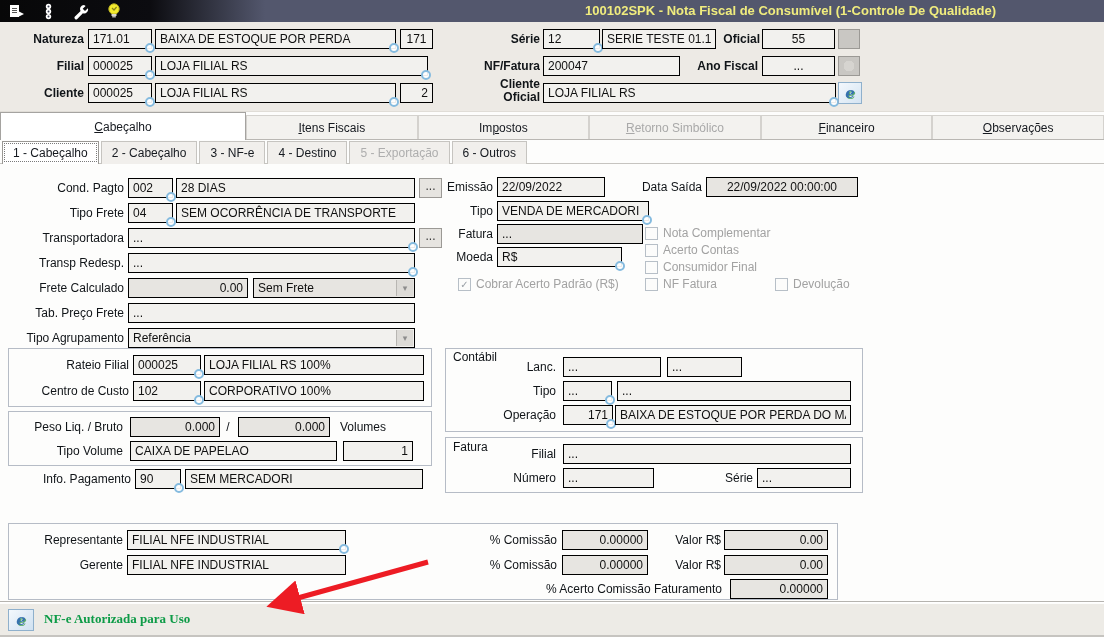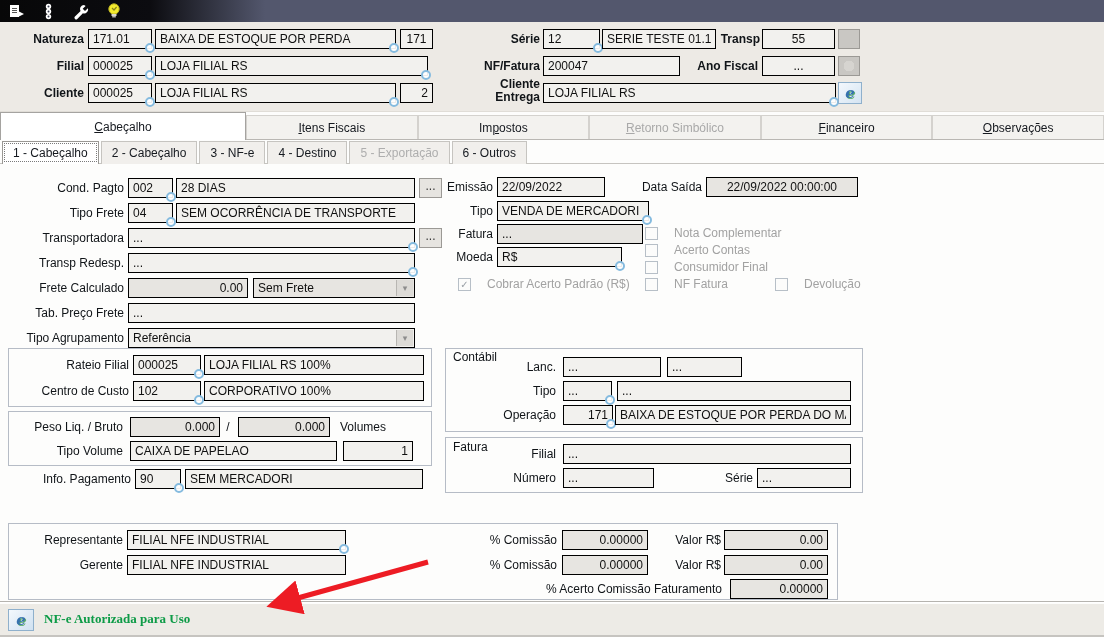--- a/index.html
+++ b/index.html
@@ -44,21 +44,21 @@
 
   .subtab-line { position:absolute; left:0; top:163px; width:1104px; height:1px; background:#c6c4c0; z-index:1; }
   .subtabs { position:absolute; left:2px; top:141px; display:flex; gap:2px; z-index:2; }
   .subtab { padding:4px 10px 3px 10px; height:23px; border:1px solid #c6c4c0; border-bottom:none; background:#f1efec; color:#15191f; white-space:nowrap; }
   .subtab.active { background:#fff; border-color:#9a9894; outline:1px dotted #7a7a7a; outline-offset:-3px; }
   .subtab.disabled { color:#aeaeae; }
 
   .content-bg { position:absolute; left:0; top:164px; width:1104px; height:437px; background:#fdfdfc; }
 
   
-  .cb { position:absolute; display:flex; align-items:center; gap:16px; height:14px; }
+  .cb { position:absolute; display:flex; align-items:center; gap:5px; height:14px; }
   .cb .box { width:13px; height:13px; border:1px solid #b7bfc7; background:#fcfcfb; font-size:10px; line-height:11px; text-align:center; color:#9aa0a6; flex:none; }
   .cb .t { font-size:12px; color:#a2a2a2; white-space:nowrap; }
 
   
   .grp { position:absolute; border:1px solid #b6bcc6; }
   .grp-title { position:absolute; font-size:12px; color:#101418; white-space:nowrap; }
 
   
   .sep-line { position:absolute; left:0; top:601px; width:1104px; height:2px; background:#b5b3af; border-bottom:1px solid #fff; }
   .statusbar { position:absolute; left:0; top:604px; width:1104px; height:33px; background:#edebe6; border-bottom:2px solid #c6c4c0; }
@@ -98,20 +98,21 @@
       </span>
     <span>
         <svg width="18" height="18" viewBox="0 0 18 18">
           <circle cx="9" cy="7" r="5.2" fill="#f3ea2e" stroke="#b9b021" stroke-width="1"></circle>
           <rect x="6.5" y="12" width="5" height="2" fill="#d9d7d2"></rect>
           <rect x="7.2" y="14" width="3.6" height="1.5" fill="#b9b7b2"></rect>
           <path d="M7 6 l2 2 l2.6-3" stroke="#8a831d" stroke-width="1.2" fill="none"></path>
         </svg>
       </span>
   </div>
+  <span class="tb-title">100102SPK - Nota Fiscal de Consumível (1-Controle De Qualidade)</span>
 </div>
 
 <div class="header-bg"></div>
 
 <span class="lbl b" style="left:2px;top:29px;width:82px">Natureza</span>
 <div class="fld" style="left:88px;top:29px;width:64px">
     <span class="v">171.01</span>
     <i class="mag"></i>
   </div>
 <div class="fld" style="left:155px;top:29px;width:241px">
@@ -123,21 +124,21 @@
   </div>
 
 <span class="lbl b" style="left:460px;top:29px;width:80px">Série</span>
 <div class="fld" style="left:543px;top:29px;width:57px">
     <span class="v">12</span>
     <i class="mag"></i>
   </div>
 <div class="fld" style="left:602px;top:29px;width:114px">
     <span class="v">SERIE TESTE 01.1</span>
   </div>
-<span class="lbl b" style="left:718px;top:29px;width:42px">Transp</span>
+<span class="lbl b" style="left:718px;top:29px;width:42px">Oficial</span>
 <div class="fld c" style="left:762px;top:29px;width:73px">
     <span class="v">55</span>
   </div>
 <div class="btn flat" style="left:838px;top:29px;width:22px;height:20px"></div>
 
 <span class="lbl b" style="left:2px;top:56px;width:82px">Filial</span>
 <div class="fld" style="left:88px;top:56px;width:64px">
     <span class="v">000025</span>
     <i class="mag"></i>
   </div>
@@ -162,21 +163,21 @@
     <i class="mag"></i>
   </div>
 <div class="fld" style="left:155px;top:83px;width:241px">
     <span class="v">LOJA FILIAL RS</span>
     <i class="mag"></i>
   </div>
 <div class="fld r" style="left:400px;top:83px;width:33px">
     <span class="v">2</span>
   </div>
 
-<span class="lbl b two" style="left:478px;top:78px;width:62px">Cliente Entrega</span>
+<span class="lbl b two" style="left:478px;top:78px;width:62px">Cliente Oficial</span>
 <div class="fld" style="left:543px;top:83px;width:293px">
     <span class="v">LOJA FILIAL RS</span>
     <i class="mag"></i>
   </div>
 <div class="nfe-btn" style="left:838px;top:82px">
     <span class="nfe-e">e</span>
   </div>
 
 <div class="maintab-line"></div>
 <div class="maintabs">

